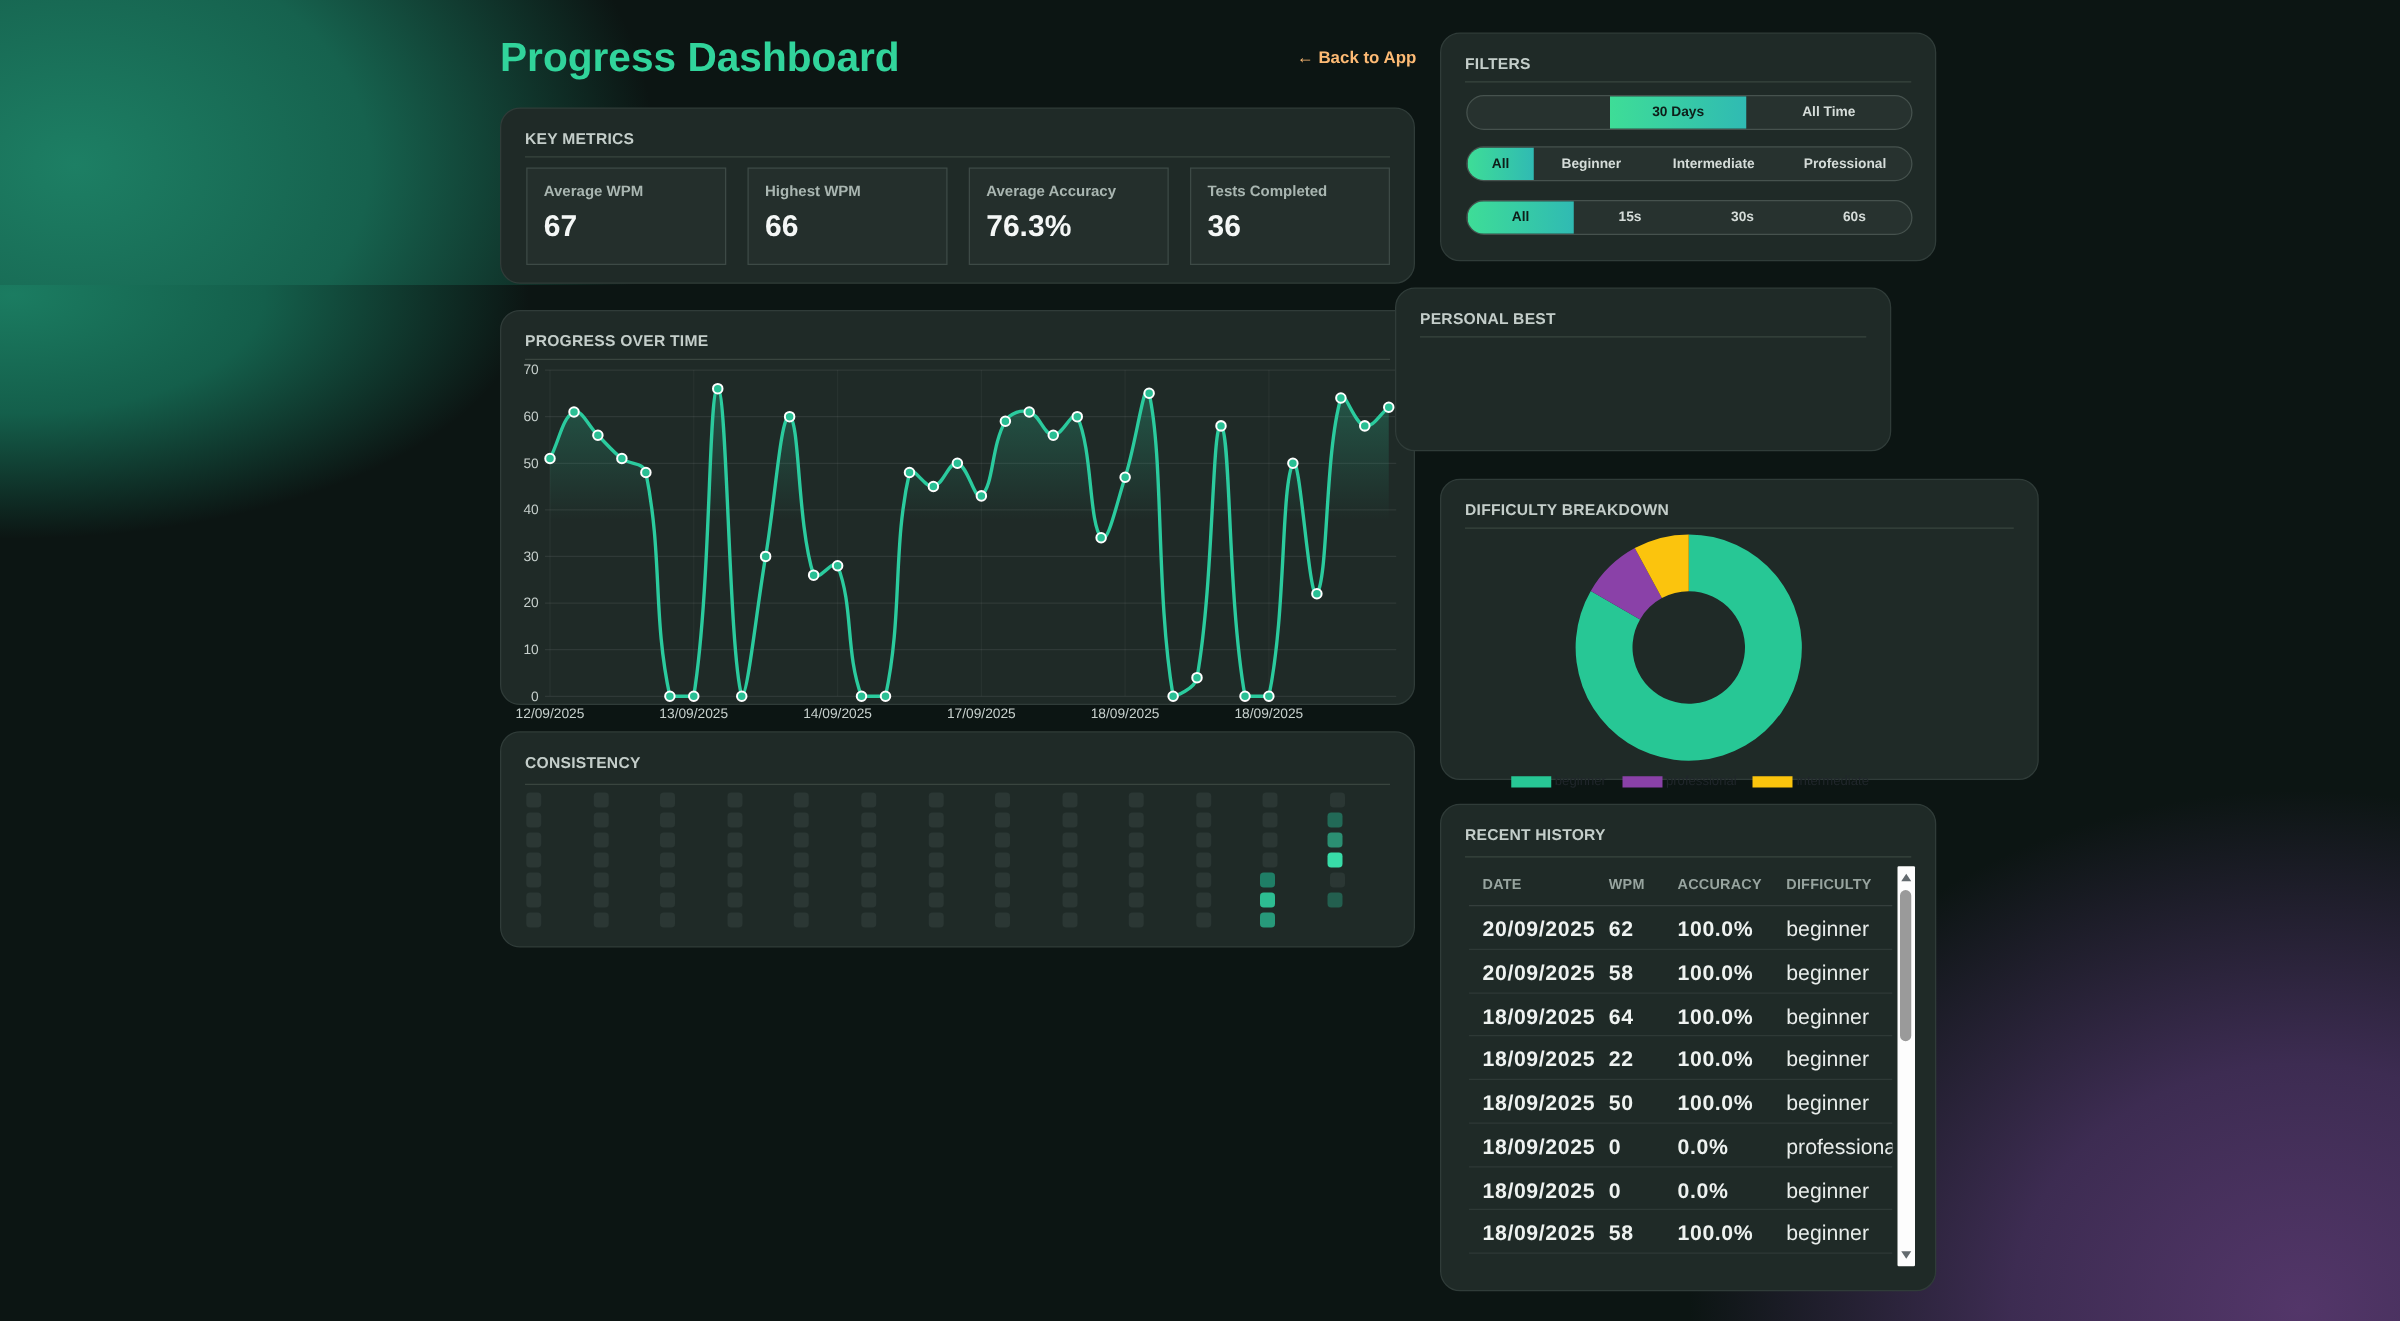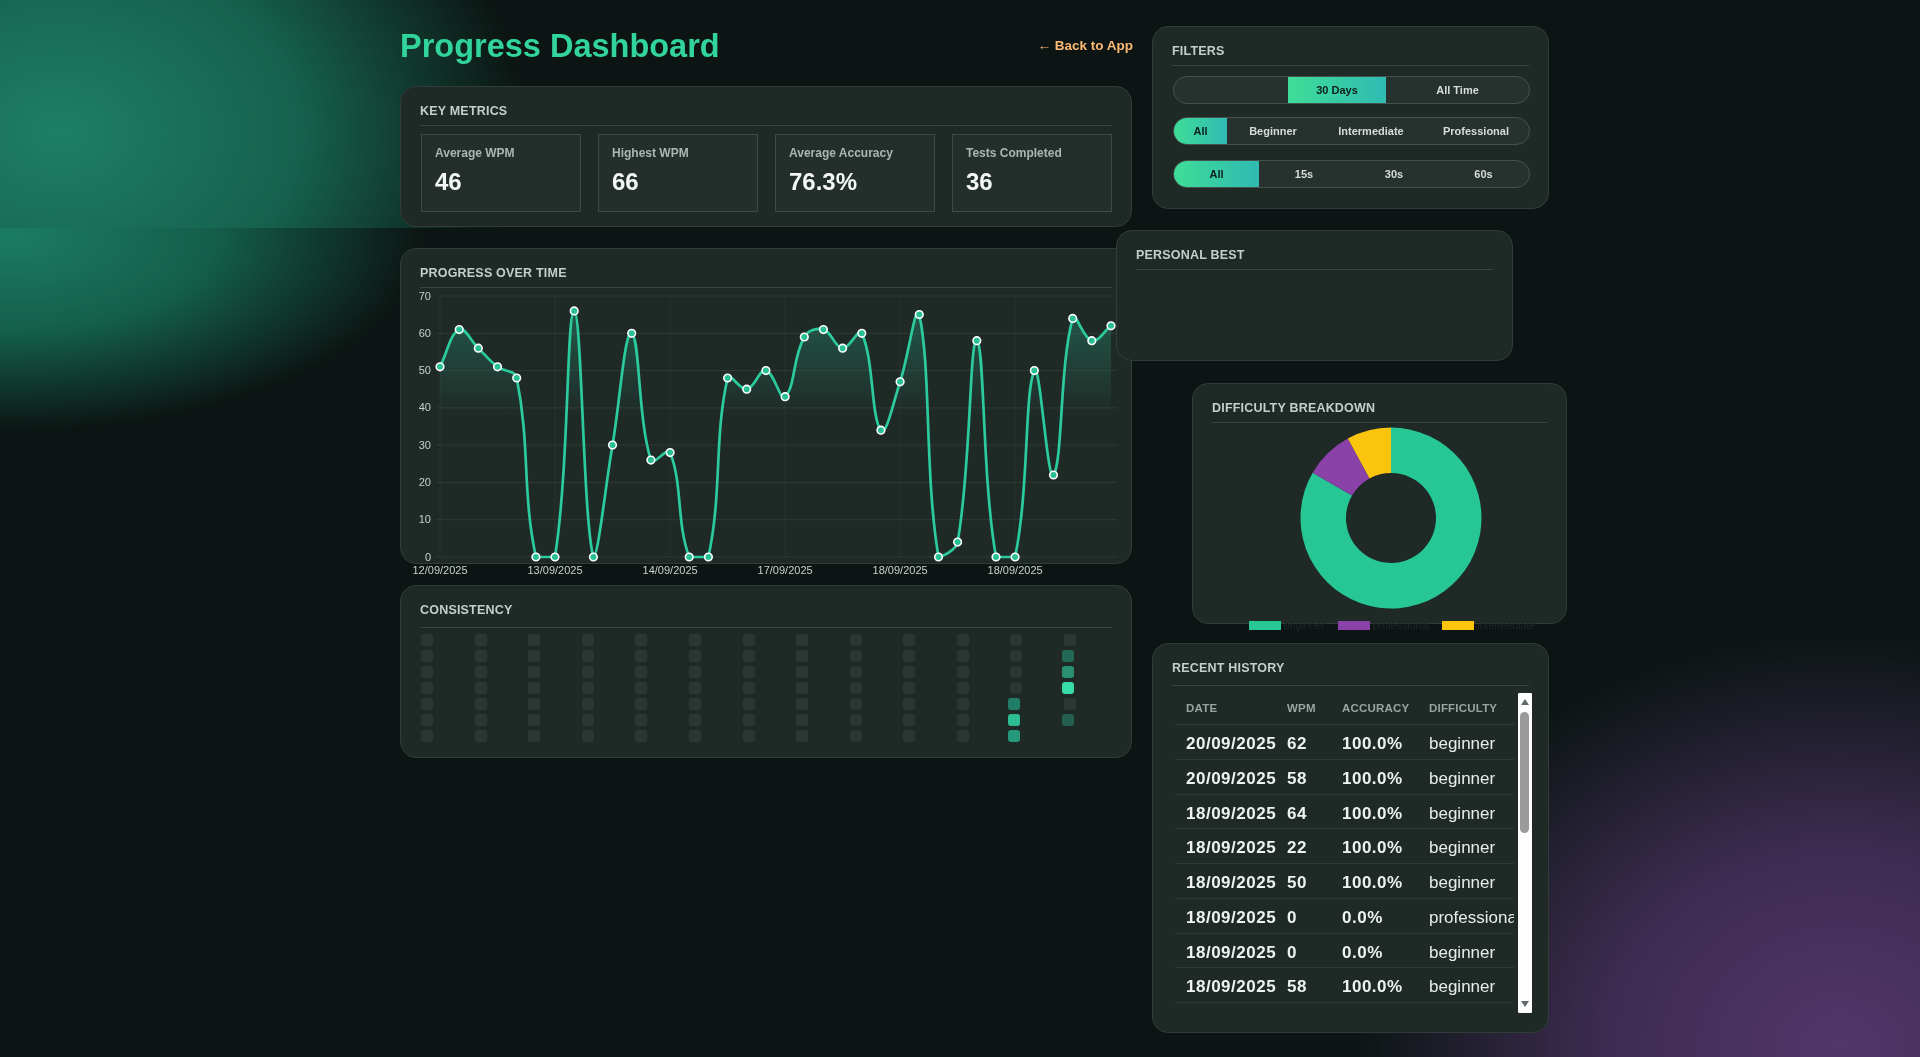--- a/index.html
+++ b/index.html
@@ -57,21 +57,21 @@
 <div class="glow" id="glowP"></div>
 
 <h1>Progress Dashboard</h1>
 <div id="backlink">← Back to App</div>
 
 <div class="panel" style="left:400px; top:86px; width:732px; height:141px;">
   <div class="ptitle">KEY METRICS</div>
   <div class="prule"></div>
   <div class="mcard" style="left:20px;">
       <div class="mlabel">Average WPM</div>
-      <div class="mvalue">46</div>
+      <div class="mvalue">67</div>
     </div>
   <div class="mcard" style="left:197px;">
       <div class="mlabel">Highest WPM</div>
       <div class="mvalue">66</div>
     </div>
   <div class="mcard" style="left:374px;">
       <div class="mlabel">Average Accuracy</div>
       <div class="mvalue">76.3%</div>
     </div>
   <div class="mcard" style="left:551px;">
@@ -252,21 +252,21 @@
 <div class="hm" style="left:661.0px; top:96px; background:#38dca8;"></div>
 <div class="hm" style="left:663.0px; top:112px;"></div>
 <div class="hm" style="left:661.0px; top:128px; background:#235f4f;"></div>
 </div>
 
 <div class="panel" style="left:1152px; top:26px; width:397px; height:183px;">
   <div class="ptitle">FILTERS</div>
   <div class="prule"></div>
   <div class="bgroup" style="top:49px;">
     <div class="bseg" style="width:114px;margin-top:20px;">7 Days</div>
-    <div class="bseg on" style="width:98px;text-align:right;">30 Days</div>
+    <div class="bseg on" style="width:109px;text-align:right;">30 Days</div>
     <div class="bseg" style="flex:1;">All Time</div>
   </div>
   <div class="bgroup" style="top:90px;">
     <div class="bseg on" style="width:53px;">All</div>
     <div class="bseg" style="width:92px;">Beginner</div>
     <div class="bseg" style="width:104px;">Intermediate</div>
     <div class="bseg" style="flex:1;">Professional</div>
   </div>
   <div class="bgroup" style="top:133px;">
     <div class="bseg on" style="width:85px;">All</div>
@@ -274,21 +274,21 @@
     <div class="bseg" style="width:90px;">30s</div>
     <div class="bseg" style="width:89px;">60s</div>
   </div>
 </div>
 
 <div class="panel" style="left:1116px; top:230px; width:397px; height:131px;">
   <div class="ptitle">PERSONAL BEST</div>
   <div class="prule"></div>
 </div>
 
-<div class="panel" style="left:1192px; top:383px; width:375px; height:241px;">
+<div class="panel" style="left:1152px; top:383px; width:479px; height:241px;">
   <div class="ptitle">DIFFICULTY BREAKDOWN</div>
   <div class="prule"></div>
   <svg style="position:absolute; left:4px; top:0;" width="390" height="250" viewBox="0 0 390 250">
     <path d="M194.00 43.50 A90.50 90.50 0 1 1 115.62 88.75 L155.03 111.50 A45.00 45.00 0 1 0 194.00 89.00 Z" fill="#27c795"></path>
     <path d="M115.62 88.75 A90.50 90.50 0 0 1 150.82 54.47 L172.53 94.45 A45.00 45.00 0 0 0 155.03 111.50 Z" fill="#8a41a8"></path>
     <path d="M150.82 54.47 A90.50 90.50 0 0 1 194.00 43.50 L194.00 89.00 A45.00 45.00 0 0 0 172.53 94.45 Z" fill="#fbc40d"></path>
   </svg>
   <div id="legend">
     <div class="litem"><span class="lswatch" style="background:#27c795;"></span>beginner</div>
     <div class="litem"><span class="lswatch" style="background:#8a41a8;"></span>professional</div>

